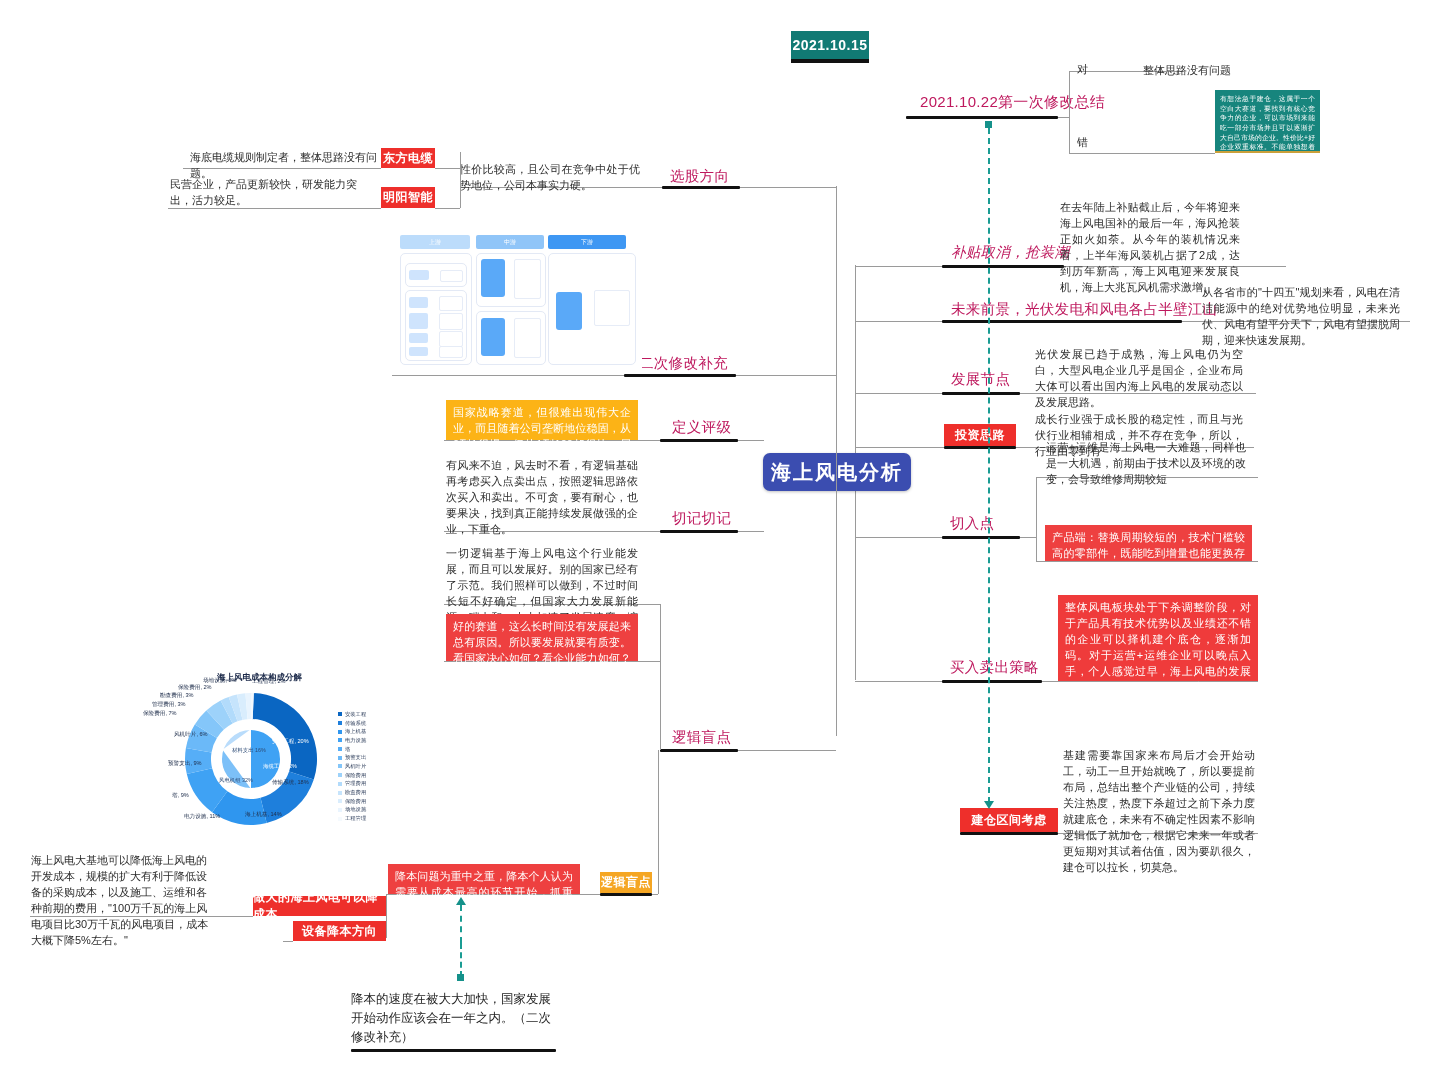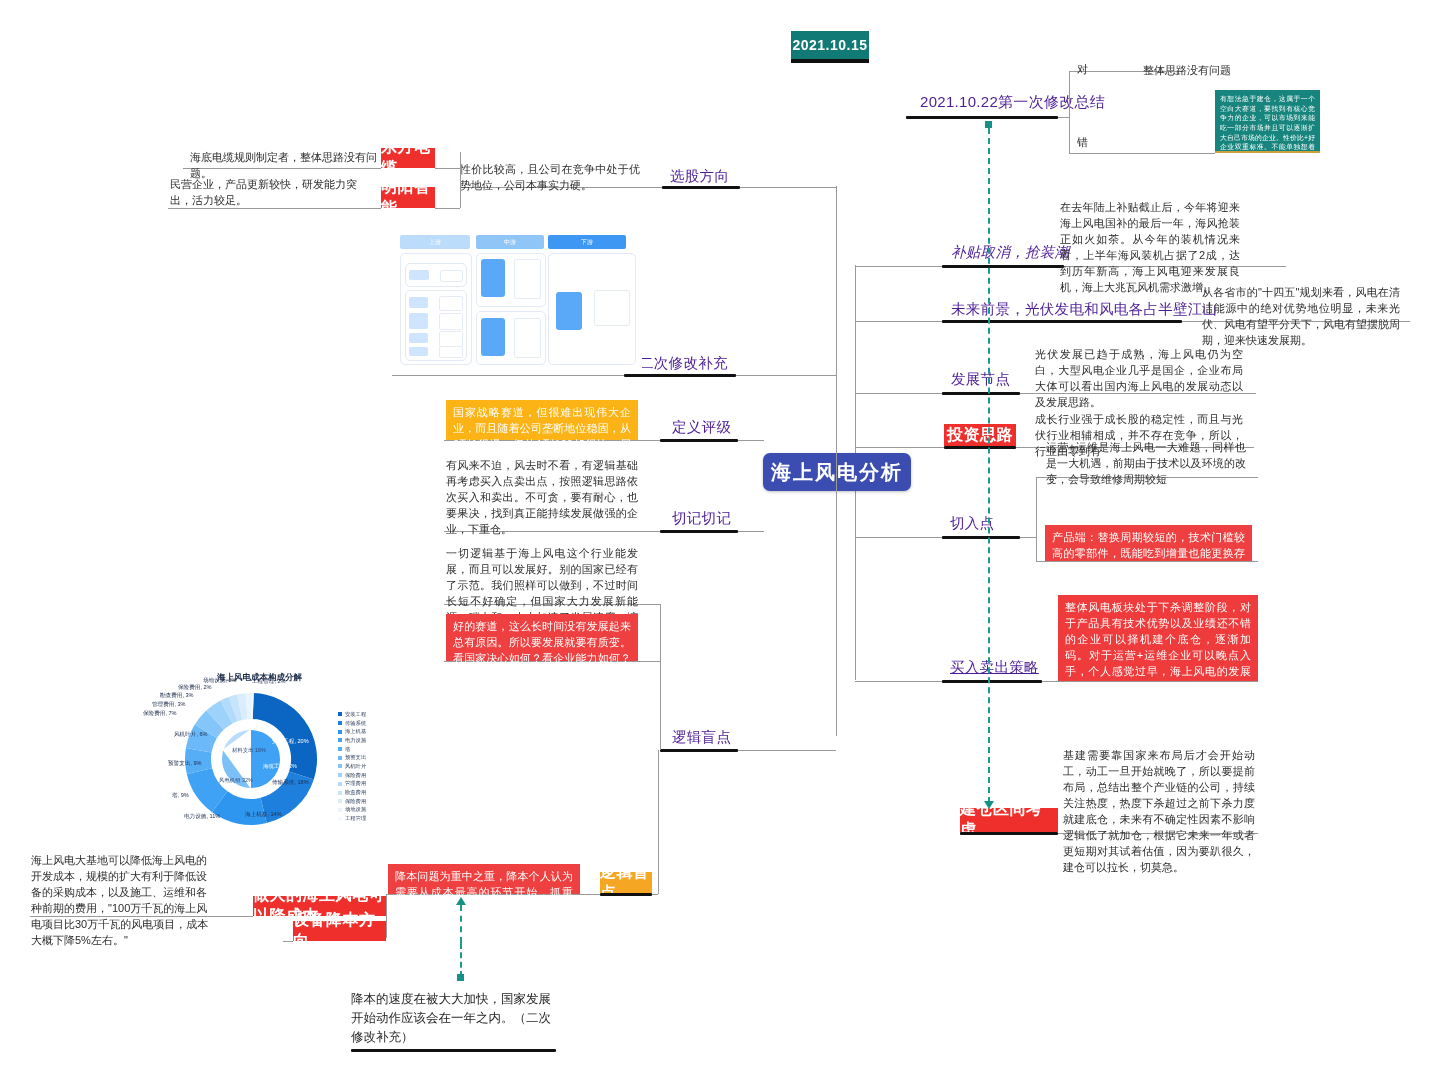--- a/index.html
+++ b/index.html
@@ -13,27 +13,27 @@
   .hline{position:absolute;background:#9a9a9a;height:1px;}
   .vline{position:absolute;background:#9a9a9a;width:1px;}
   .ul{position:absolute;height:3px;background:#111111;border-radius:1px;}
   .dash-v{position:absolute;width:0;border-left:2px dashed #1a9c93;}
   .dash-h{position:absolute;height:0;border-top:2px dashed #1a9c93;}
   .dot{position:absolute;width:7px;height:7px;background:#15918a;}
   .arrow-down{position:absolute;width:0;height:0;border-left:5px solid transparent;border-right:5px solid transparent;border-top:8px solid #15918a;}
   .arrow-up{position:absolute;width:0;height:0;border-left:5px solid transparent;border-right:5px solid transparent;border-bottom:8px solid #15918a;}
 
   
-  .topic{position:absolute;font-size:14.5px;color:#4c1d95;white-space:nowrap;letter-spacing:.3px;}
+  .topic{position:absolute;font-size:14.5px;color:#be185d;white-space:nowrap;letter-spacing:.3px;}
   .topic.big{font-size:15px;}
   .para{position:absolute;font-size:11px;line-height:1.45;color:#2b2b2b;text-align:justify;}
   .small{position:absolute;font-size:11px;line-height:1.45;color:#2b2b2b;}
 
   .chip{position:absolute;display:flex;align-items:center;justify-content:center;
-        font-size:16px;font-weight:bold;color:#ffffff;letter-spacing:.5px;}
+        font-size:12px;font-weight:bold;color:#ffffff;letter-spacing:.5px;}
   .chip.red{background:#ee2f2b;}
   .chip.orange{background:#f5a623;}
 
   .box{position:absolute;font-size:11px;line-height:1.45;padding:5px 7px;color:#ffffff;text-align:justify;box-sizing:border-box;}
   .box.red{background:#ee4040;}
   .box.red2{background:#ef3b3b;}
   .box.orange{background:#fcb316;}
   .box.teal{background:#17857d;}
 
   .center-node{position:absolute;background:#3b4db0;color:#fff;border-radius:7px;
@@ -112,21 +112,21 @@
 <div class="topic" style="left:950px;top:514px;">切入点</div>
 <div class="ul" style="left:942px;top:536px;width:78px;"></div>
 <div class="hline" style="left:855px;top:537px;width:87px;"></div>
 <div class="hline" style="left:1020px;top:537px;width:16px;"></div>
 <div class="vline" style="left:1036px;top:477px;height:84px;"></div>
 <div class="hline" style="left:1036px;top:477px;width:222px;"></div>
 <div class="para" style="left:1046px;top:440px;width:200px;">运营+运维是海上风电一大难题，同样也是一大机遇，前期由于技术以及环境的改变，会导致维修周期较短</div>
 <div class="hline" style="left:1036px;top:561px;width:222px;"></div>
 <div class="box red" style="left:1045px;top:525px;width:207px;height:36px;">产品端：替换周期较短的，技术门槛较高的零部件，既能吃到增量也能更换存量，而且随着公司垄断地位稳固，市场份额不断扩大。</div>
 
-<div class="topic" style="left:950px;top:658px;text-decoration:underline;">买入卖出策略</div>
+<div class="topic" style="left:950px;top:658px;">买入卖出策略</div>
 <div class="ul" style="left:942px;top:680px;width:100px;"></div>
 <div class="hline" style="left:855px;top:681px;width:87px;"></div>
 <div class="hline" style="left:1042px;top:681px;width:216px;"></div>
 <div class="box red2" style="left:1058px;top:595px;width:200px;height:86px;">整体风电板块处于下杀调整阶段，对于产品具有技术优势以及业绩还不错的企业可以择机建个底仓，逐渐加码。对于运营+运维企业可以晚点入手，个人感觉过早，海上风电的发展个人认为不是快速发展的赛道，短期有业绩表现加上有风，如果有好的机会可以先出来。不是快车，风太了再搭上来。</div>
 
 <div class="chip red" style="left:960px;top:808px;width:98px;height:24px;">建仓区间考虑</div>
 <div class="ul" style="left:960px;top:832px;width:98px;"></div>
 <div class="hline" style="left:1058px;top:833px;width:200px;"></div>
 <div class="para" style="left:1063px;top:748px;width:192px;">基建需要靠国家来布局后才会开始动工，动工一旦开始就晚了，所以要提前布局，总结出整个产业链的公司，持续关注热度，热度下杀超过之前下杀力度就建底仓，未来有不确定性因素不影响逻辑低了就加仓，根据它未来一年或者更短期对其试着估值，因为要趴很久，建仓可以拉长，切莫急。</div>
 

